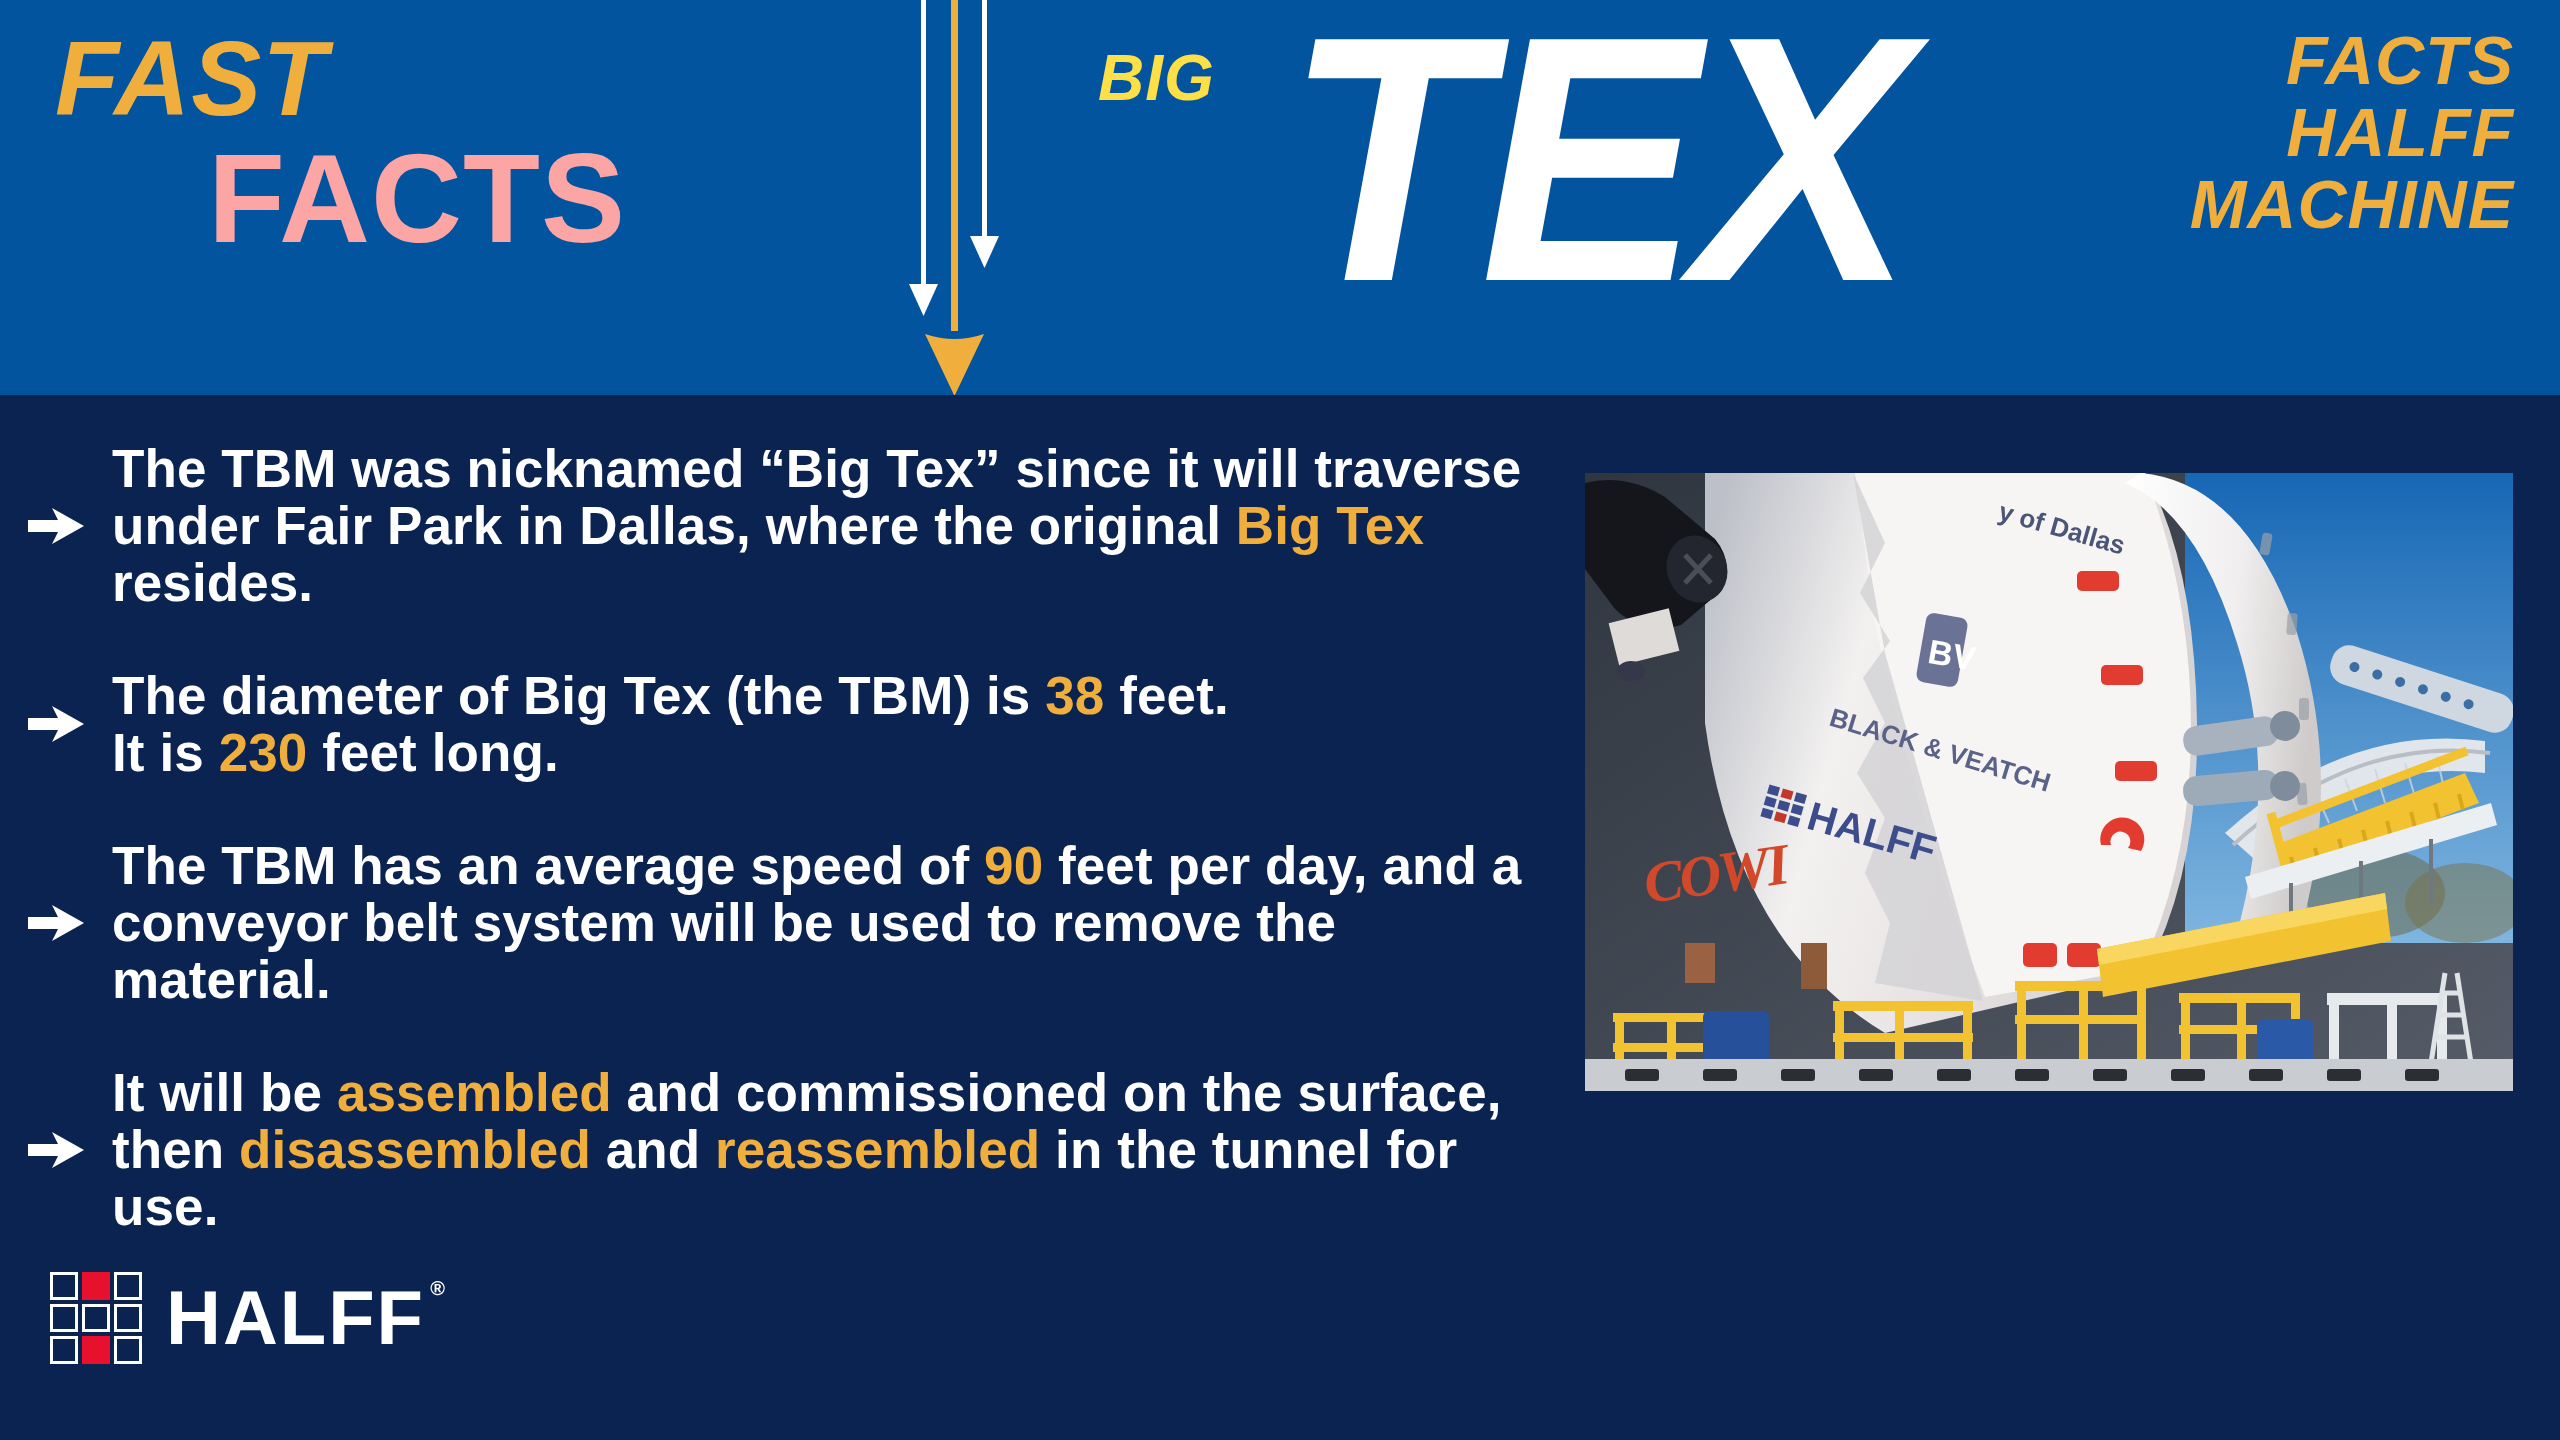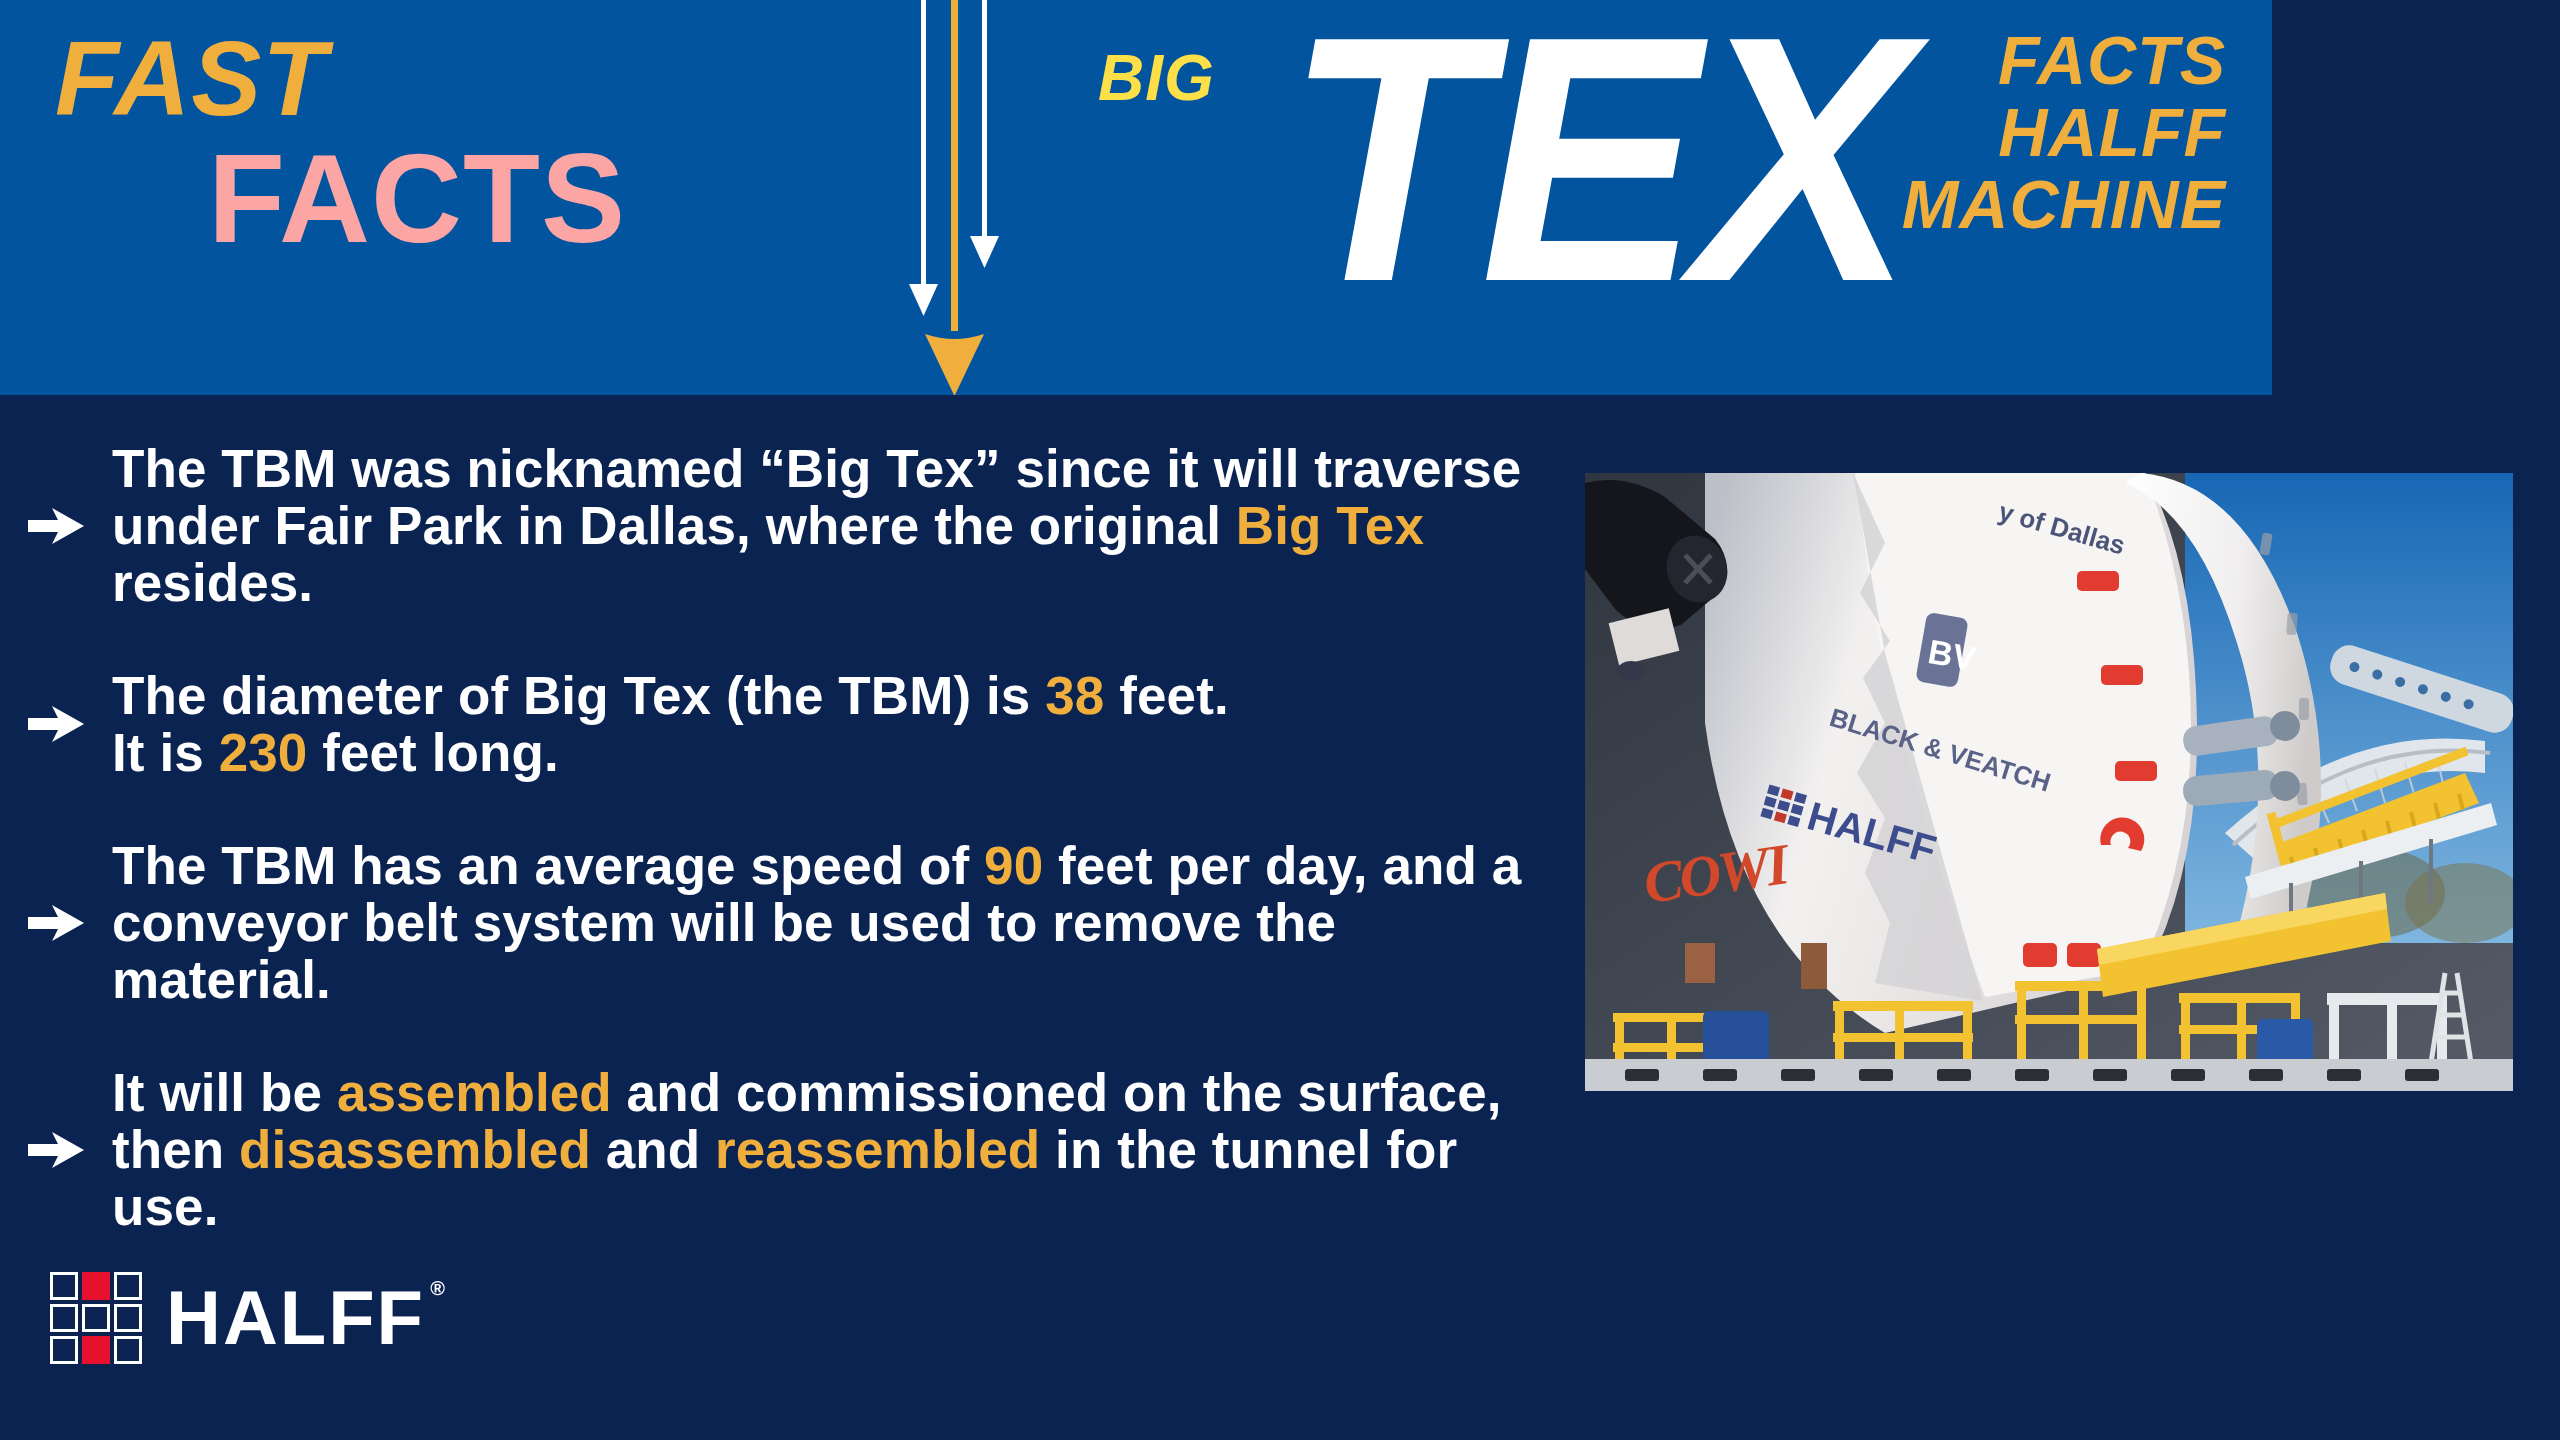--- a/index.html
+++ b/index.html
@@ -6,21 +6,21 @@
   body{
     width:2560px;height:1440px;overflow:hidden;
     background:#0a2351;
     font-family:"Liberation Sans", sans-serif;
     -webkit-font-smoothing:antialiased;
   }
   .slide{position:relative;width:2560px;height:1440px;}
 
   
   .band-header{
-    position:absolute;left:0;top:0;width:2272px;height:395px;
+    position:absolute;left:0;top:0;width:2560px;height:395px;
     background:#03549f;overflow:hidden;
   }
   .band-body{
     position:absolute;left:0;top:395px;width:2560px;height:813px;
     background:#0a2351;
   }
 
   
   .fast{
     position:absolute;left:55px;top:26px;

